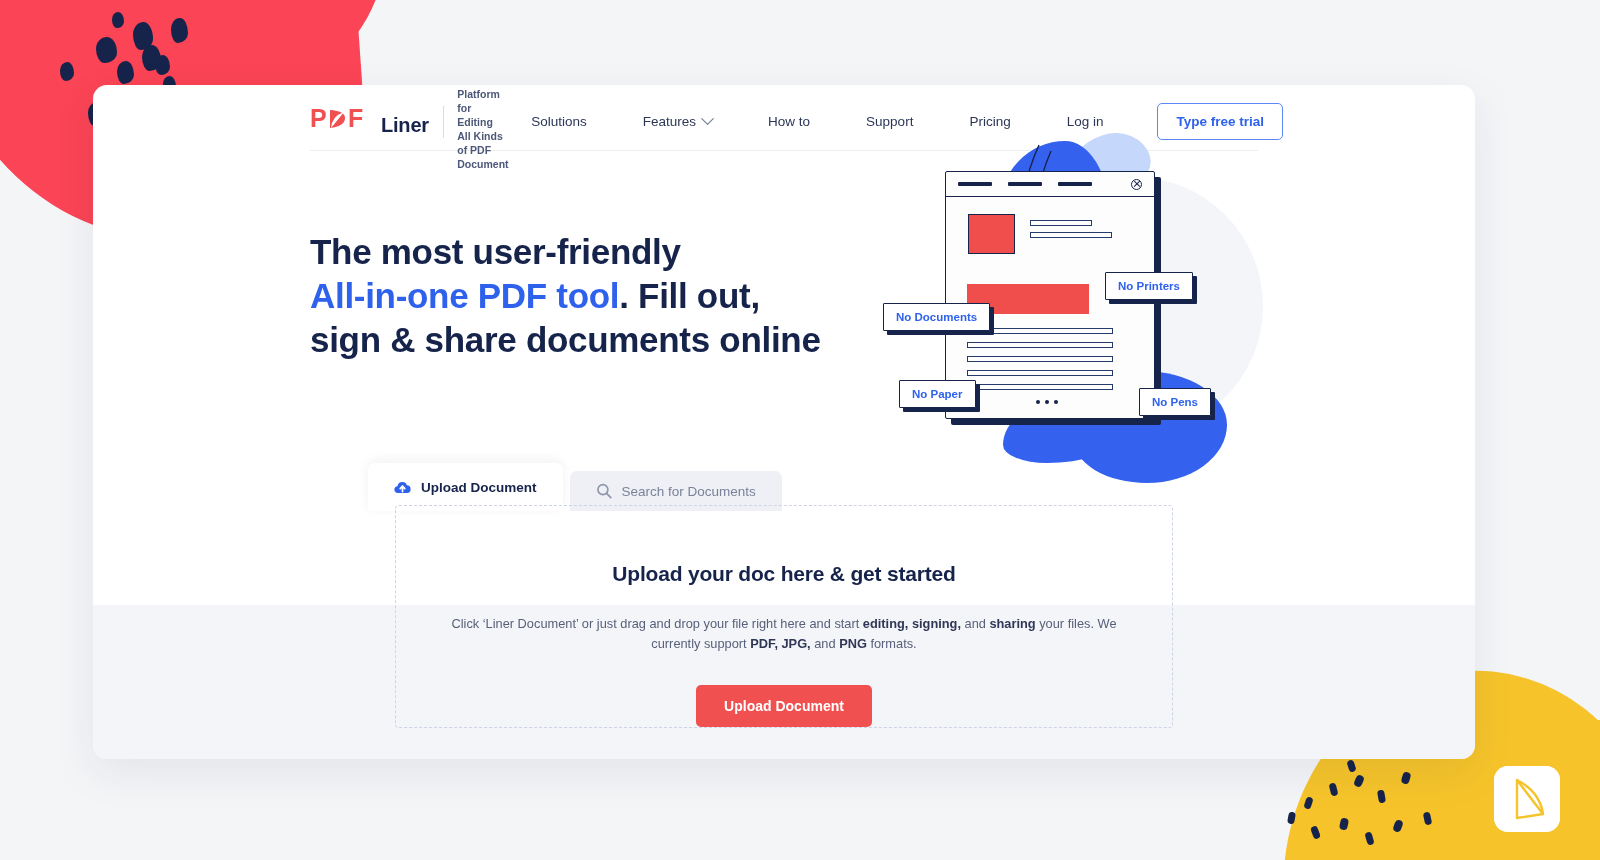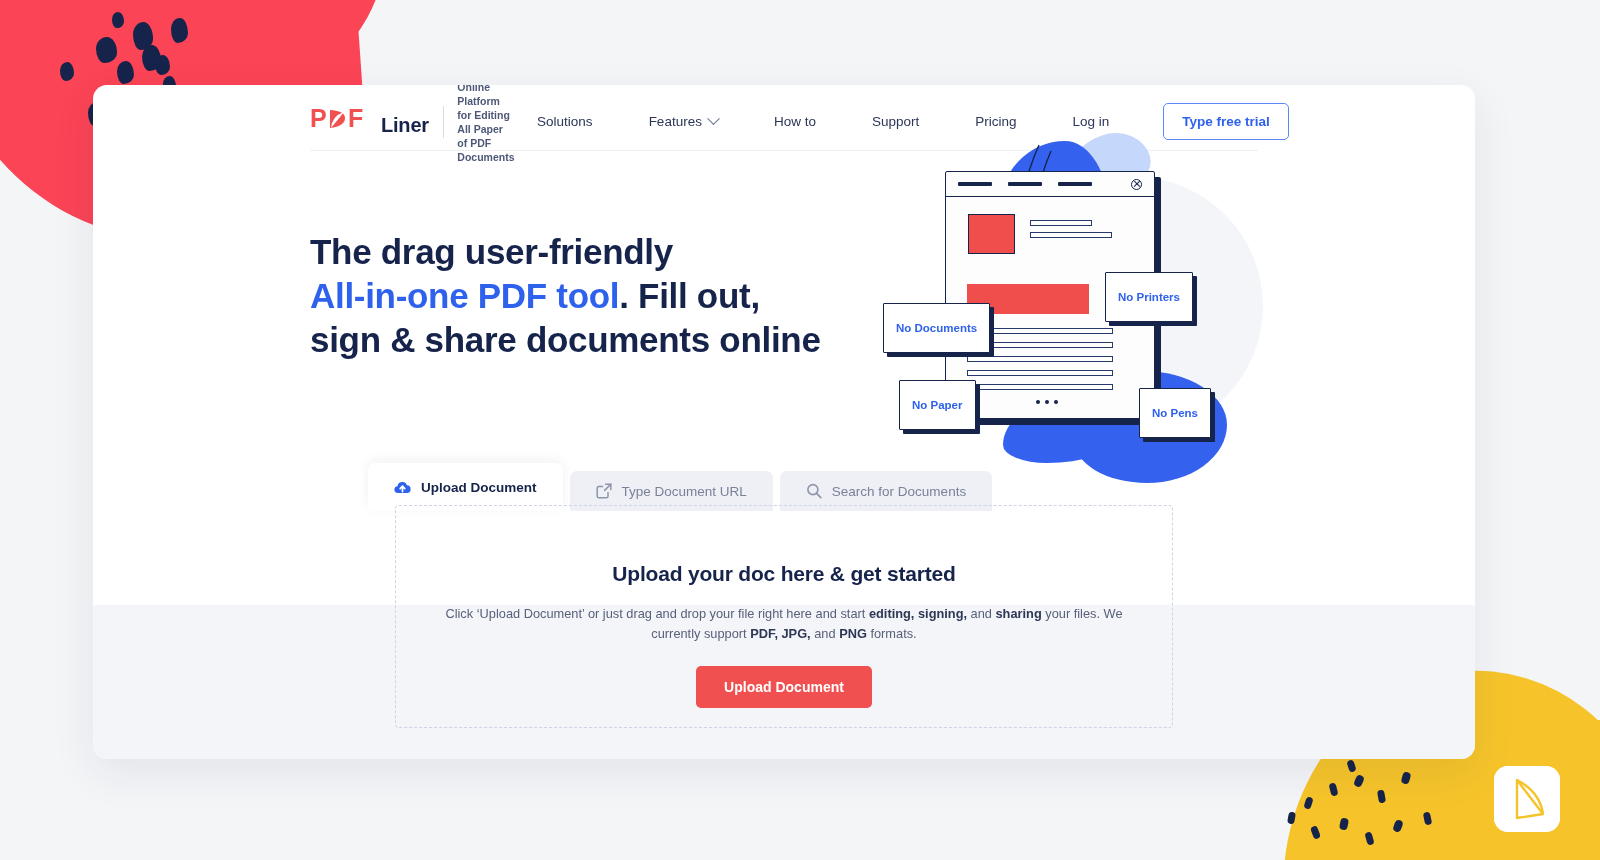--- a/index.html
+++ b/index.html
@@ -214,21 +214,21 @@
   }
   .dots3 i { width: 4px; height: 4px; border-radius: 50%; background: #16234a; display:block; }
 
   .tag {
     position: absolute;
     background: #fff;
     border: 1.4px solid #16234a;
     box-shadow: 4px 4px 0 #16234a;
     color: #2f62ec;
     font-size: 11.5px; font-weight: bold;
-    padding: 18px 12px;
+    padding: 7px 12px;
     white-space: nowrap;
     border-radius: 1px;
   }
   .tag-scanners { left: 0px;   top: 168px; }
   .tag-printers { left: 222px; top: 137px; }
   .tag-paper    { left: 16px;  top: 245px; }
   .tag-pens     { left: 256px; top: 253px; }
 
   
   .tabs {
@@ -256,20 +256,21 @@
 
   
   .dropzone {
     position: absolute; left: 302px; top: 420px;
     width: 778px; height: 223px;
     border: 1.6px dashed #ccd4e6;
     border-radius: 4px;
     background: transparent;
     display: flex; flex-direction: column; align-items: center;
     padding-top: 56px;
+    justify-content: space-between;
   }
   .dz-title {
     font-size: 21px; font-weight: bold; color: #16234a; letter-spacing: -.2px;
   }
   .dz-desc {
     margin-top: 18px;
     width: 680px; text-align: center;
     font-size: 12.8px; line-height: 20px; color: #5a6party;
     color: #58607a;
   }
@@ -343,21 +344,21 @@
               <text x="38" y="21" font-family="Liberation Sans, sans-serif" font-size="25" font-weight="bold" fill="#f0504f" letter-spacing="-1">F</text>
               <path d="M20 4 L20 22 Q35 20 35 12 Q35 5 20 4 Z" fill="#f0504f"></path>
               <path d="M21 22 Q22 10 34 6 Q26 16 21 22 Z" fill="#ffffff"></path>
             </svg>
           </div>
           <span class="logo-liner">Liner</span>
         </div>
         <div class="brand-sep"></div>
         <div>
           <div class="tagline">Online Platform for Editing</div>
-          <div class="tagline">All Paper of PDF Documents</div>
+          <div class="tagline">All Kinds of PDF Document</div>
         </div>
       </div>
 
       <div class="nav">
         <div class="nav-item">
           <span>Solutions</span>
         </div>
         <div class="nav-item">
           <span>Features</span>
           <span class="chevron"></span>
@@ -373,21 +374,21 @@
         </div>
         <div class="nav-item">
           <span>Log in</span>
         </div>
         <button class="trial-btn">Type free trial</button>
       </div>
     </div>
 
     <div class="hero-text">
       <div class="hero-h1">
-        <span>The drag user-friendly</span><br>
+        <span>The most user-friendly</span><br>
         <span class="accent">All-in-one PDF tool</span><span>. Fill out,</span><br>
         <span>sign &amp; share documents online</span>
       </div>
     </div>
 
     <div class="illus">
       <div class="circle-bg"></div>
       <div class="blob-lightblue"></div>
       <div class="blob-blue-top"></div>
       <div class="blob-blue-bot"></div>
@@ -433,42 +434,32 @@
       <div class="tab active">
         <span class="tab-icon">
           <svg width="17" height="15" viewBox="0 0 17 15">
             <path d="M4 13 Q0.4 13 0.4 9.6 Q0.4 6.6 3.5 6.2 Q4.2 2 8.4 2 Q12 2 12.8 5.2 Q16.6 5.4 16.6 9.2 Q16.6 13 13 13 Z" fill="#2f62ec"></path>
             <path d="M8.5 11.6 L8.5 6.6 M8.5 6.1 L6.2 8.6 M8.5 6.1 L10.8 8.6" stroke="#ffffff" stroke-width="1.7" fill="none" stroke-linecap="round"></path>
           </svg>
         </span>
         <span>Upload Document</span>
       </div>
 
-      <div class="tab">
-        <span class="tab-icon">
-          <svg width="16" height="16" viewBox="0 0 16 16">
-            <path d="M9.6 1.2 L14.8 1.2 L14.8 6.4" stroke="#8d95ab" stroke-width="1.5" fill="none" stroke-linecap="round"></path>
-            <path d="M14.8 1.2 L8.6 7.4" stroke="#8d95ab" stroke-width="1.5" fill="none" stroke-linecap="round"></path>
-            <path d="M12 9.4 L12 13.2 Q12 14.8 10.4 14.8 L2.8 14.8 Q1.2 14.8 1.2 13.2 L1.2 5.2 Q1.2 3.6 2.8 3.6 L6.6 3.6" stroke="#8d95ab" stroke-width="1.5" fill="none" stroke-linecap="round"></path>
-          </svg>
-        </span>
-        <span>Type Document URL</span>
-      </div>
 
       <div class="tab">
         <span class="tab-icon">
           <svg width="16" height="16" viewBox="0 0 16 16">
             <circle cx="6.9" cy="6.6" r="5" stroke="#8d95ab" stroke-width="1.6" fill="none"></circle>
             <path d="M10.6 10.4 L14.8 14.6" stroke="#8d95ab" stroke-width="1.7" stroke-linecap="round"></path>
           </svg>
         </span>
         <span>Search for Documents</span>
       </div>
     </div>
 
     <div class="dropzone">
       <div class="dz-title">Upload your doc here &amp; get started</div>
-      <div class="dz-desc"><span>Click ‘Upload Document’ or just drag and drop your file right here and start </span><b>editing, signing,</b><span> and </span><b>sharing</b><span> your files. We currently support </span><b>PDF, JPG,</b><span> and </span><b>PNG</b><span> formats.</span></div>
+      <div class="dz-desc"><span>Click ‘Liner Document’ or just drag and drop your file right here and start </span><b>editing, signing,</b><span> and </span><b>sharing</b><span> your files. We currently support </span><b>PDF, JPG,</b><span> and </span><b>PNG</b><span> formats.</span></div>
       <button class="upload-btn">Upload Document</button>
     </div>
 
   </div>
 </div>
 
 </body></html>

